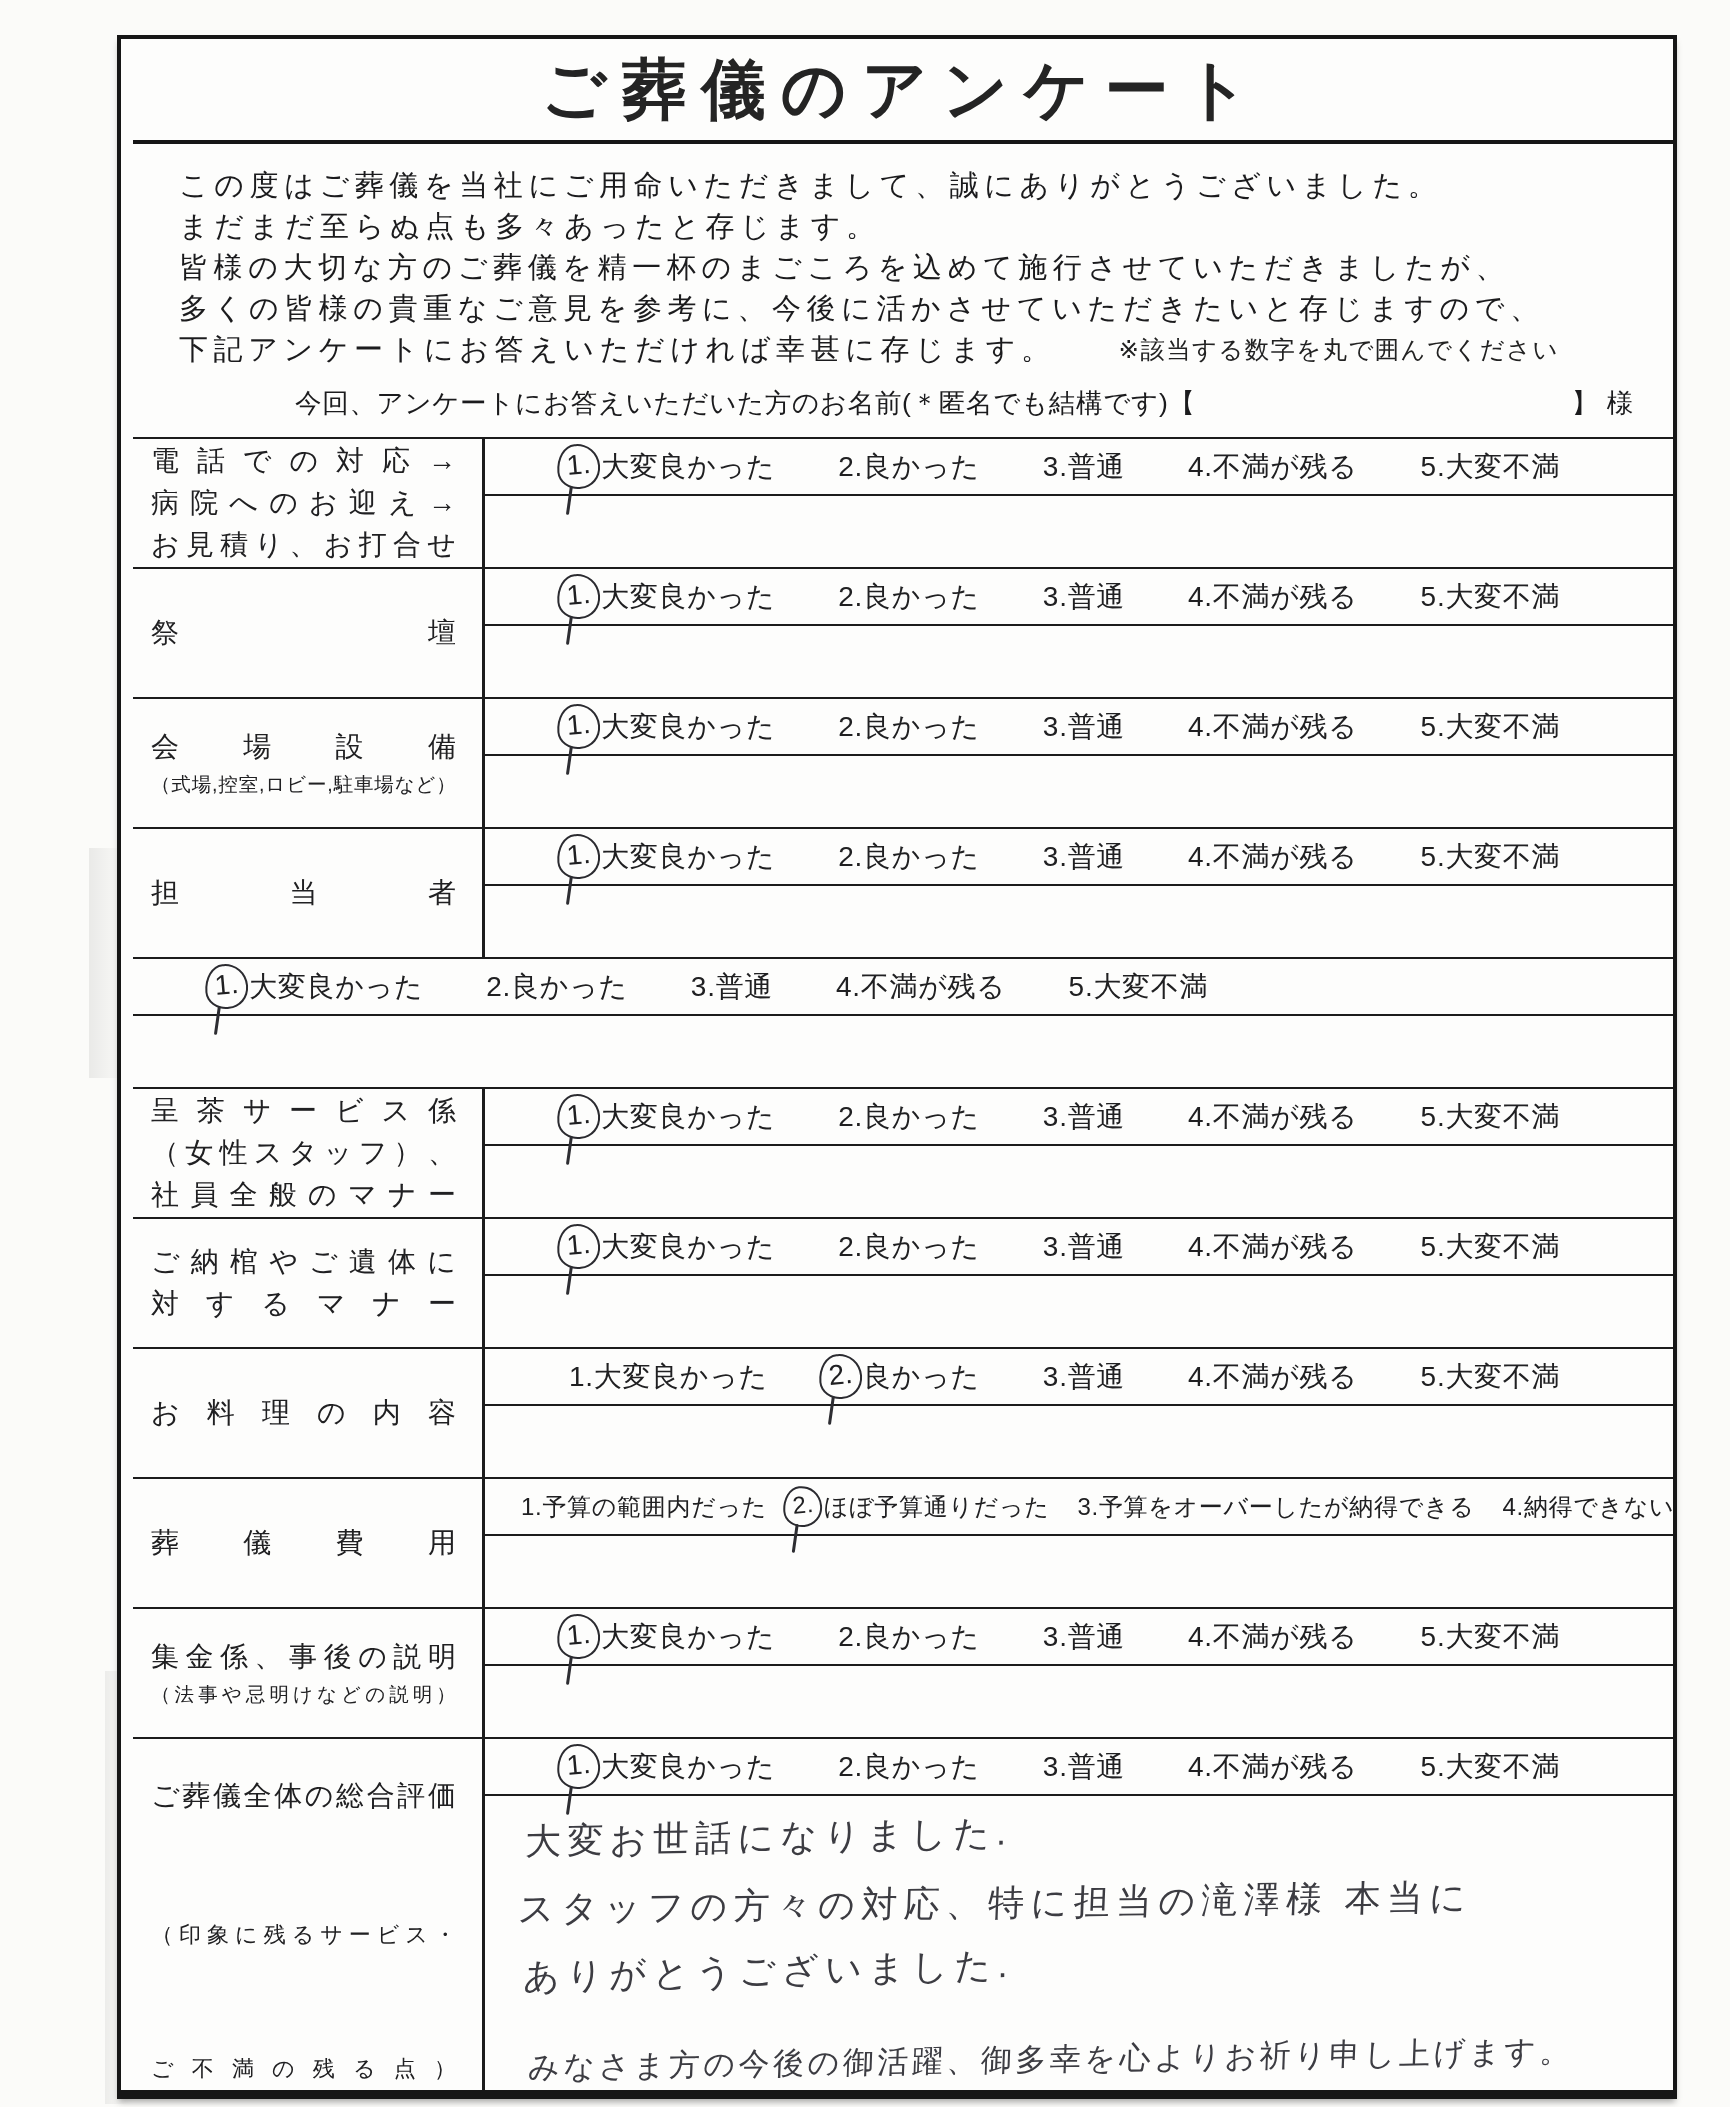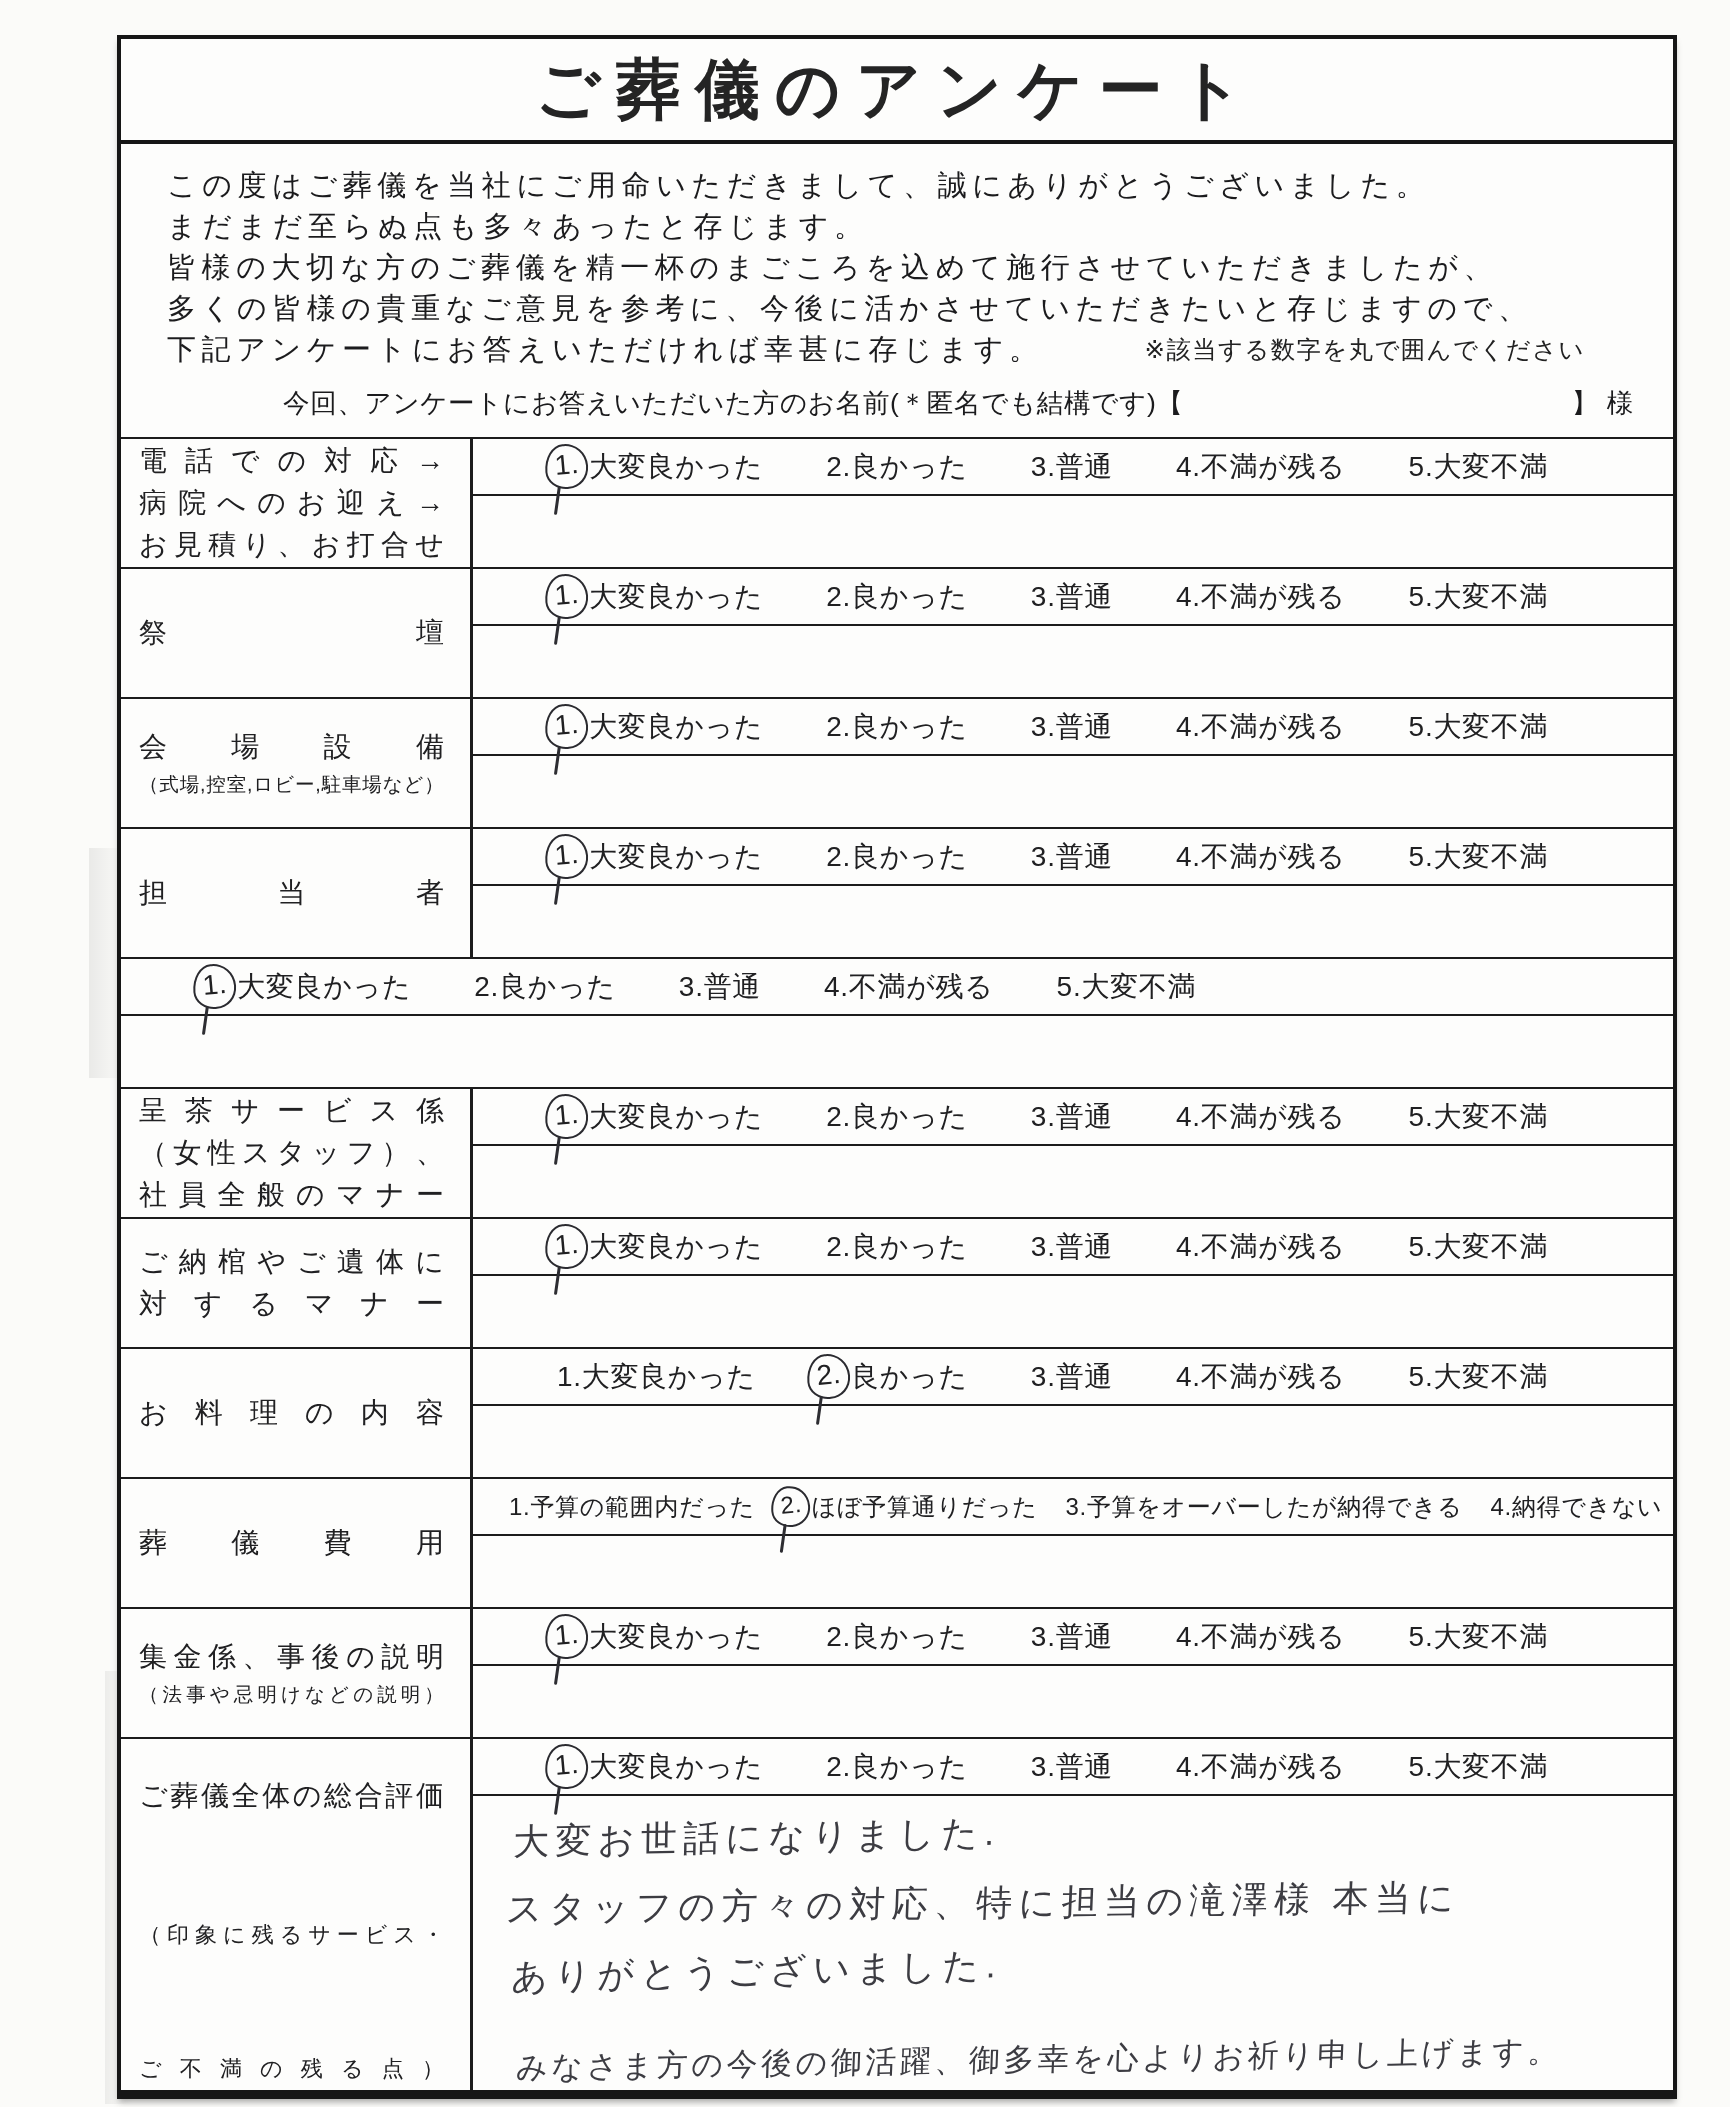--- a/index.html
+++ b/index.html
@@ -5,30 +5,31 @@
   html,body{margin:0;padding:0;background:#f4f4f2;}
   .page{
     position:relative;width:1730px;height:2108px;background:#fbfbf9;
     font-family:"Liberation Sans","DejaVu Sans",sans-serif;color:#1d1d1f;overflow:hidden;
   }
   .frame{
     position:absolute;left:117px;top:35px;width:1560px;height:2064px;box-sizing:border-box;
     border:4.9px solid #161616;border-bottom-width:9px;background:#fdfdfc;
     display:flex;flex-direction:column;
     box-shadow:0 4.9px 6.3px -2.1px rgba(40,40,40,.40);
+    padding-left:12px;
   }
   
   .title-band{flex:0 0 101px;border-bottom:4.9px solid #161616;display:flex;align-items:center;justify-content:center;}
   .title{font-size:64px;font-weight:800;letter-spacing:15.4px;color:#242424;transform:scaleY(1.03);white-space:nowrap;}
   
   .intro{flex:0 0 293px;box-sizing:border-box;padding:21px 25px 0 46px;
          font-size:29px;letter-spacing:5.6px;line-height:41px;color:#1b1b1d;border-radius:7px;}
   .intro-line{white-space:nowrap;}
   .last-line{display:flex;align-items:flex-end;white-space:nowrap;gap:27px;}
-  .note{font-size:24.4px;letter-spacing:1.4px;margin-left:74px;color:#222;}
+  .note{font-size:24.4px;letter-spacing:1.4px;margin-left:36px;color:#222;}
   .name-row{display:flex;align-items:baseline;margin-top:12.6px;padding:0 14px 0 116px;
             font-size:26.5px;letter-spacing:0.7px;white-space:nowrap;}
   .name-blank{flex:1;min-width:84px;}
   
   #rows{flex:1;display:flex;flex-direction:column;}
   .t-row{flex:0 0 130px;border-top:2.8px solid #1c1c1c;display:flex;box-sizing:border-box;min-height:0;}
   .t-row.tall{flex:1 1 auto;}
   .t-label{flex:0 0 352px;box-sizing:border-box;border-right:3.5px solid #1c1c1c;
            display:flex;flex-direction:column;justify-content:center;padding:7px 16.7px 7px 18px;gap:5.6px;min-width:0;}
   .t-row.tall .t-label{gap:20px;justify-content:space-between;padding-top:39px;}

